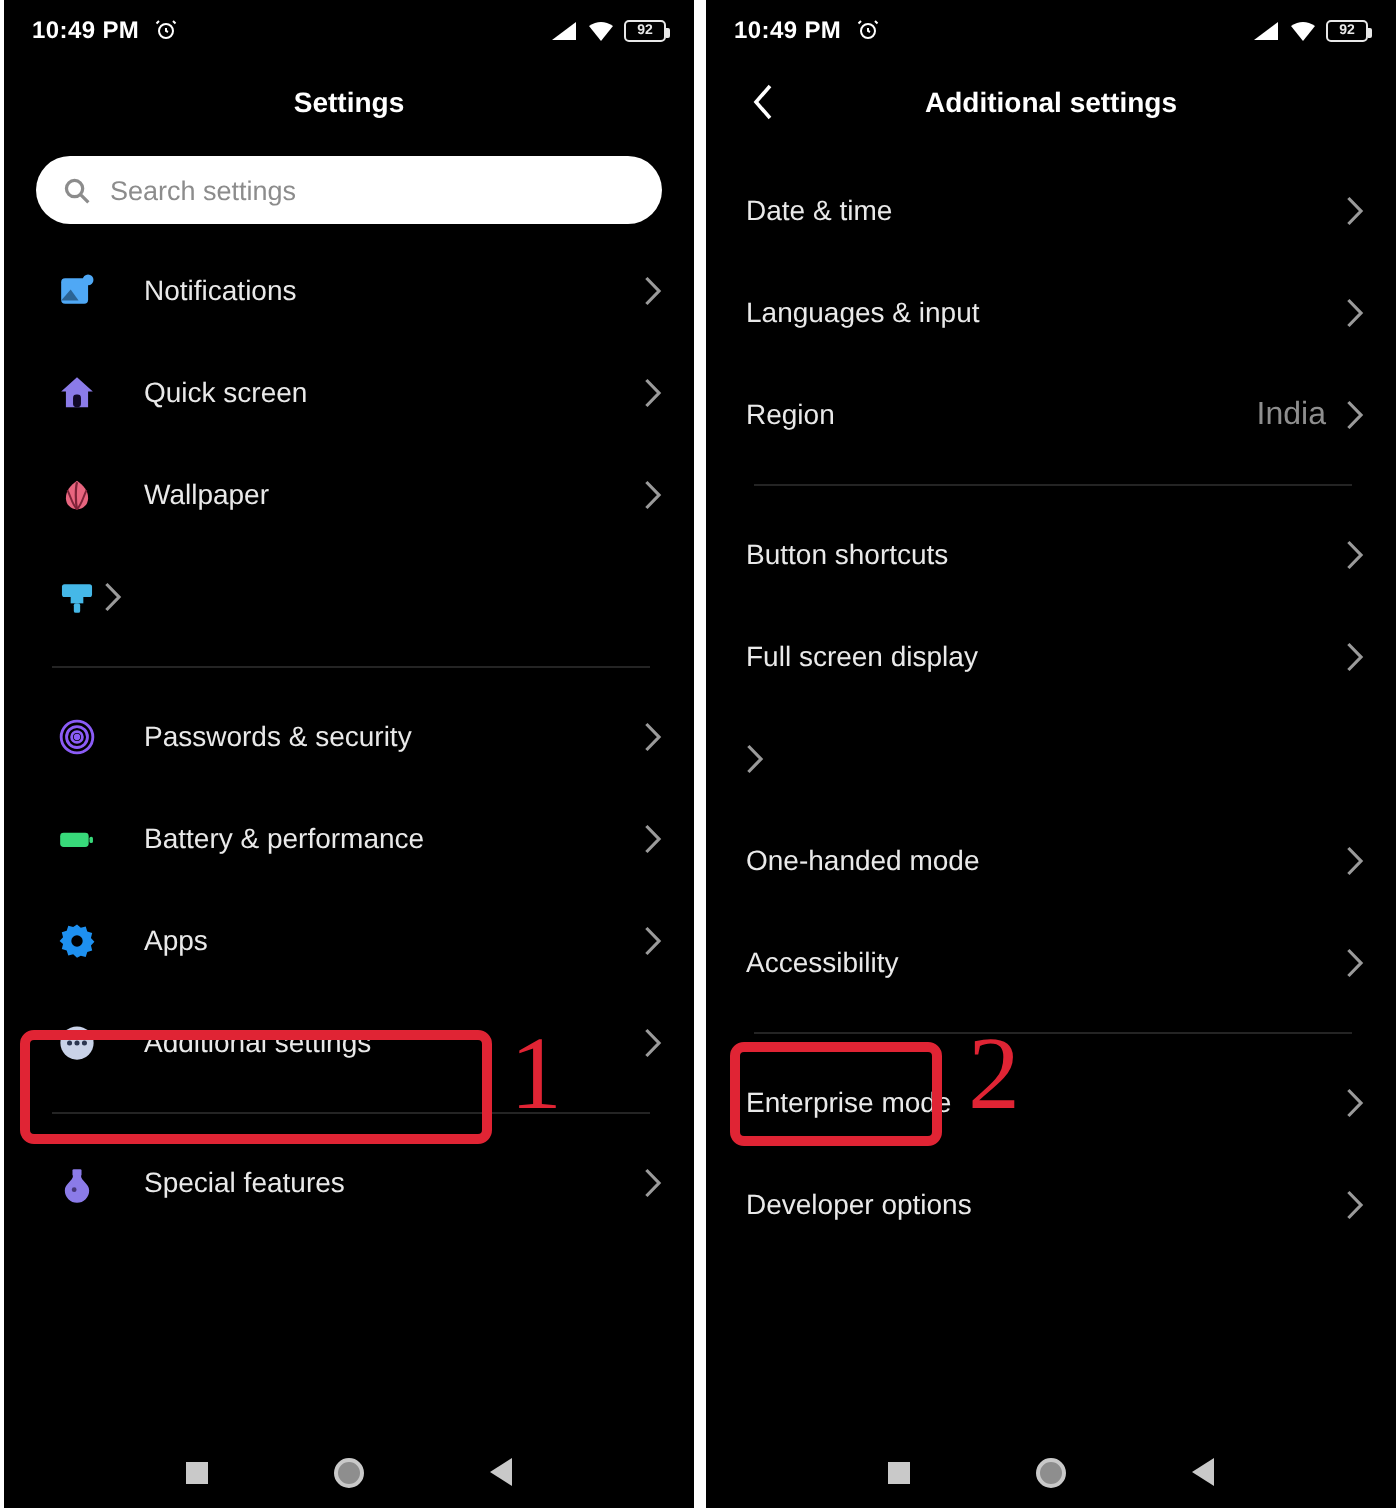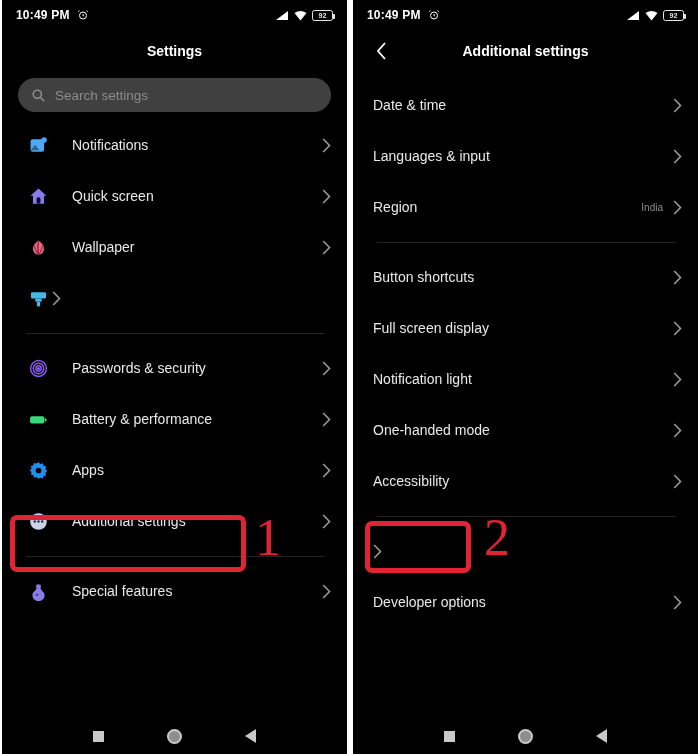--- a/index.html
+++ b/index.html
@@ -49,41 +49,41 @@
   .back-btn {
     position:absolute; left:18px; top:50%; transform:translateY(-50%);
     width:20px; height:20px; display:flex; align-items:center; justify-content:center;
     color:#fff;
   }
   .back-btn svg { display:block; }
 
   
   .searchwrap { padding:6px 16px 0 16px; }
   .searchbar {
-    height:34px; background:#404040; border-radius:18px;
+    height:34px; background:#ffffff; border-radius:18px;
     display:flex; align-items:center; gap:10px; padding:0 14px;
   }
   .searchbar .ph { color:#8c8c8c; font-size:13.5px; }
   .mag { width:13px; height:13px; display:block; }
 
   
   .list { padding-top:8px; }
   .row {
     position:relative; display:flex; align-items:center;
     padding:0 16px 0 22px; min-height:51px;
   }
   .row.two-line { min-height:58px; }
   .ico-slot { width:28px; flex:0 0 28px; display:flex; align-items:center; justify-content:center; }
   .ico-slot svg { display:block; }
   .row .label {
     flex:1; color:#e9e9e9; font-size:14px; line-height:1.3;
     padding-left:20px;
   }
   .row.no-icon .label { padding-left:0; }
-  .row .value { color:#8e8e8e; font-size:10px; padding-right:10px; }
+  .row .value { color:#8e8e8e; font-size:16px; padding-right:10px; }
   .chev { width:9px; height:15px; flex:0 0 9px; }
   .chev svg { display:block; }
   .divider { height:1px; background:#242424; margin:9px 22px 9px 24px; }
 
   
   .panel.right .row { padding-left:20px; min-height:51px; }
 
   
   .navbar {
     position:absolute; bottom:0; left:0; width:100%; height:36px;
@@ -383,21 +383,20 @@
         </div>
         <div class="row no-icon">
           <span class="label">Full screen display</span>
           <span class="chev">
             <svg width="9" height="15" viewBox="0 0 9 15" fill="none" stroke="#9a9a9a" stroke-width="1.6">
               <path d="M1.2 1 L7.5 7.5 L1.2 14"></path>
             </svg>
           </span>
         </div>
         <div class="row no-icon">
-          <span class="label">Notification light</span>
           <span class="chev">
             <svg width="9" height="15" viewBox="0 0 9 15" fill="none" stroke="#9a9a9a" stroke-width="1.6">
               <path d="M1.2 1 L7.5 7.5 L1.2 14"></path>
             </svg>
           </span>
         </div>
         <div class="row no-icon">
           <span class="label">One-handed mode</span>
           <span class="chev">
             <svg width="9" height="15" viewBox="0 0 9 15" fill="none" stroke="#9a9a9a" stroke-width="1.6">
@@ -408,20 +407,21 @@
         <div class="row no-icon">
           <span class="label">Accessibility</span>
           <span class="chev">
             <svg width="9" height="15" viewBox="0 0 9 15" fill="none" stroke="#9a9a9a" stroke-width="1.6">
               <path d="M1.2 1 L7.5 7.5 L1.2 14"></path>
             </svg>
           </span>
         </div>
         <div class="divider"></div>
         <div class="row no-icon">
+          <span class="label">Enterprise mode</span>
           <span class="chev">
             <svg width="9" height="15" viewBox="0 0 9 15" fill="none" stroke="#9a9a9a" stroke-width="1.6">
               <path d="M1.2 1 L7.5 7.5 L1.2 14"></path>
             </svg>
           </span>
         </div>
         <div class="row no-icon">
           <span class="label">Developer options</span>
           <span class="chev">
             <svg width="9" height="15" viewBox="0 0 9 15" fill="none" stroke="#9a9a9a" stroke-width="1.6">

